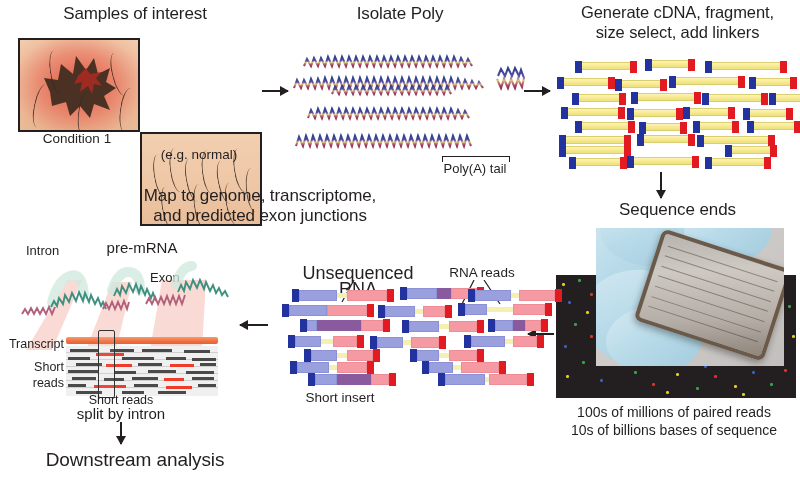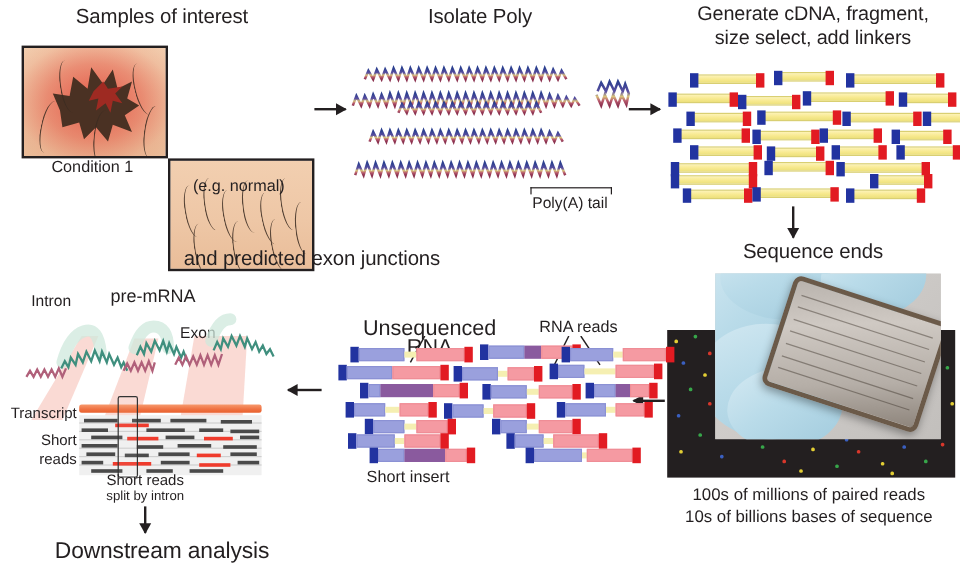--- a/index.html
+++ b/index.html
@@ -376,30 +376,31 @@
         <div class="gap" style="width:4px"></div>
         <div class="r2" style="width:38px"></div>
         <div class="cap-r"></div>
       </div>
   </div>
 
   <div class="abs lbl" style="left:285px;top:390px;width:110px;font-size:13.5px;">Short insert</div>
 
   <div class="arrow-l" style="left:240px;top:324px;width:28px;"></div>
 
+  <div class="abs ttl" style="left:100px;top:186px;width:320px;">Map to genome, transcriptome,</div>
   <div class="abs ttl" style="left:100px;top:206px;width:320px;">and predicted exon junctions</div>
 
   <svg class="abs" style="left:20px;top:280px;" width="220" height="72" viewBox="0 0 220 72">
     <polygon points="48,0 62,0 32,70 6,70" fill="#f9d3cd" opacity=".85"></polygon>
     <polygon points="92,2 112,2 96,70 66,70" fill="#f9d3cd" opacity=".85"></polygon>
     <polygon points="142,0 186,0 182,70 130,70" fill="#f9d3cd" opacity=".85"></polygon>
   </svg>
 
   <div class="abs lbl" style="left:26px;top:243px;width:60px;font-size:13px;text-align:left;">Intron</div>
-  <div class="abs lbl" style="left:92px;top:240px;width:100px;font-size:15px;text-align:left;">pre-mRNA</div>
+  <div class="abs lbl" style="left:92px;top:240px;width:100px;font-size:15px;text-align:center;">pre-mRNA</div>
   <div class="abs lbl" style="left:150px;top:270px;width:60px;font-size:13px;text-align:left;">Exon</div>
 
   <svg class="abs" style="left:18px;top:252px;" width="220" height="68" viewBox="0 0 220 68">
     <g stroke="#cfe9dd" stroke-width="10" stroke-linecap="round" fill="none" opacity=".75">
       <path d="M34 50 q6 -22 18 -26 q12 -4 14 18"></path>
       <path d="M94 38 q6 -18 16 -18 q12 0 12 18"></path>
       <path d="M158 32 q6 -18 16 -18"></path>
     </g>
     <g fill="none" stroke-width="1.9" stroke-linejoin="miter">
       <path stroke="#b0607a" d="M4 62 l3 -5 l3 5 l3 -6 l3 6 l3 -6 l3 6 l3 -6 l3 6 l3 -7 l3 7 l3 -7"></path>
@@ -459,19 +460,19 @@
     <div class="sread" style="left:132px;top:38px;width:18px;"></div>
 
     <div class="sread" style="left:10px;top:45px;width:26px;"></div>
     <div class="sread" style="left:56px;top:45px;width:22px;"></div>
     <div class="sread" style="left:92px;top:45px;width:28px;"></div>
   </div>
 
   <div class="intron-box" style="left:98px;top:330px;width:15px;height:66px;"></div>
 
   <div class="abs lbl" style="left:56px;top:392px;width:130px;font-size:12.5px;">Short reads</div>
-  <div class="abs lbl" style="left:56px;top:406px;width:130px;font-size:11px;">split by intron</div>
+  <div class="abs lbl" style="left:56px;top:406px;width:130px;font-size:15px;">split by intron</div>
 
   <div class="arrow-d" style="left:120px;top:422px;height:22px;"></div>
 
   <div class="abs ttl" style="left:10px;top:450px;width:250px;font-size:19px;text-align:center;">Downstream analysis</div>
 
 </div>
 
 </body></html>

